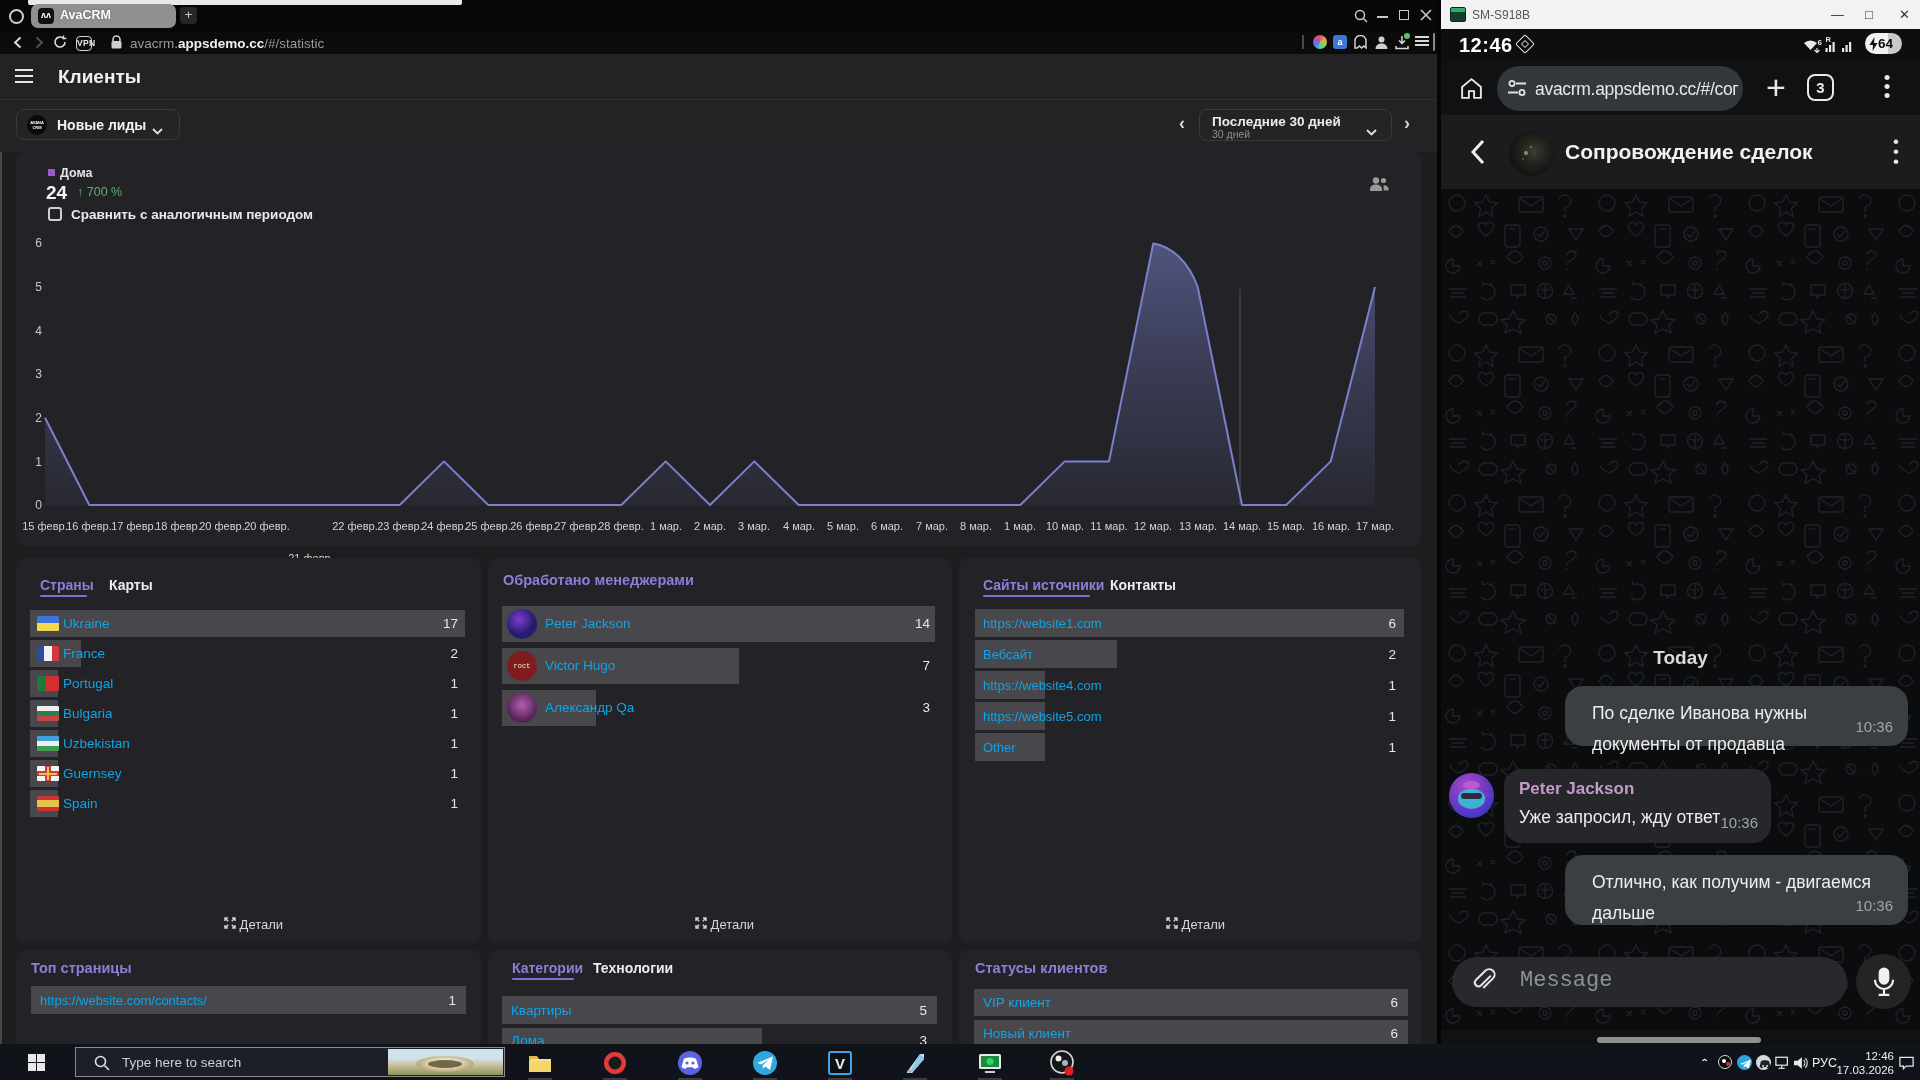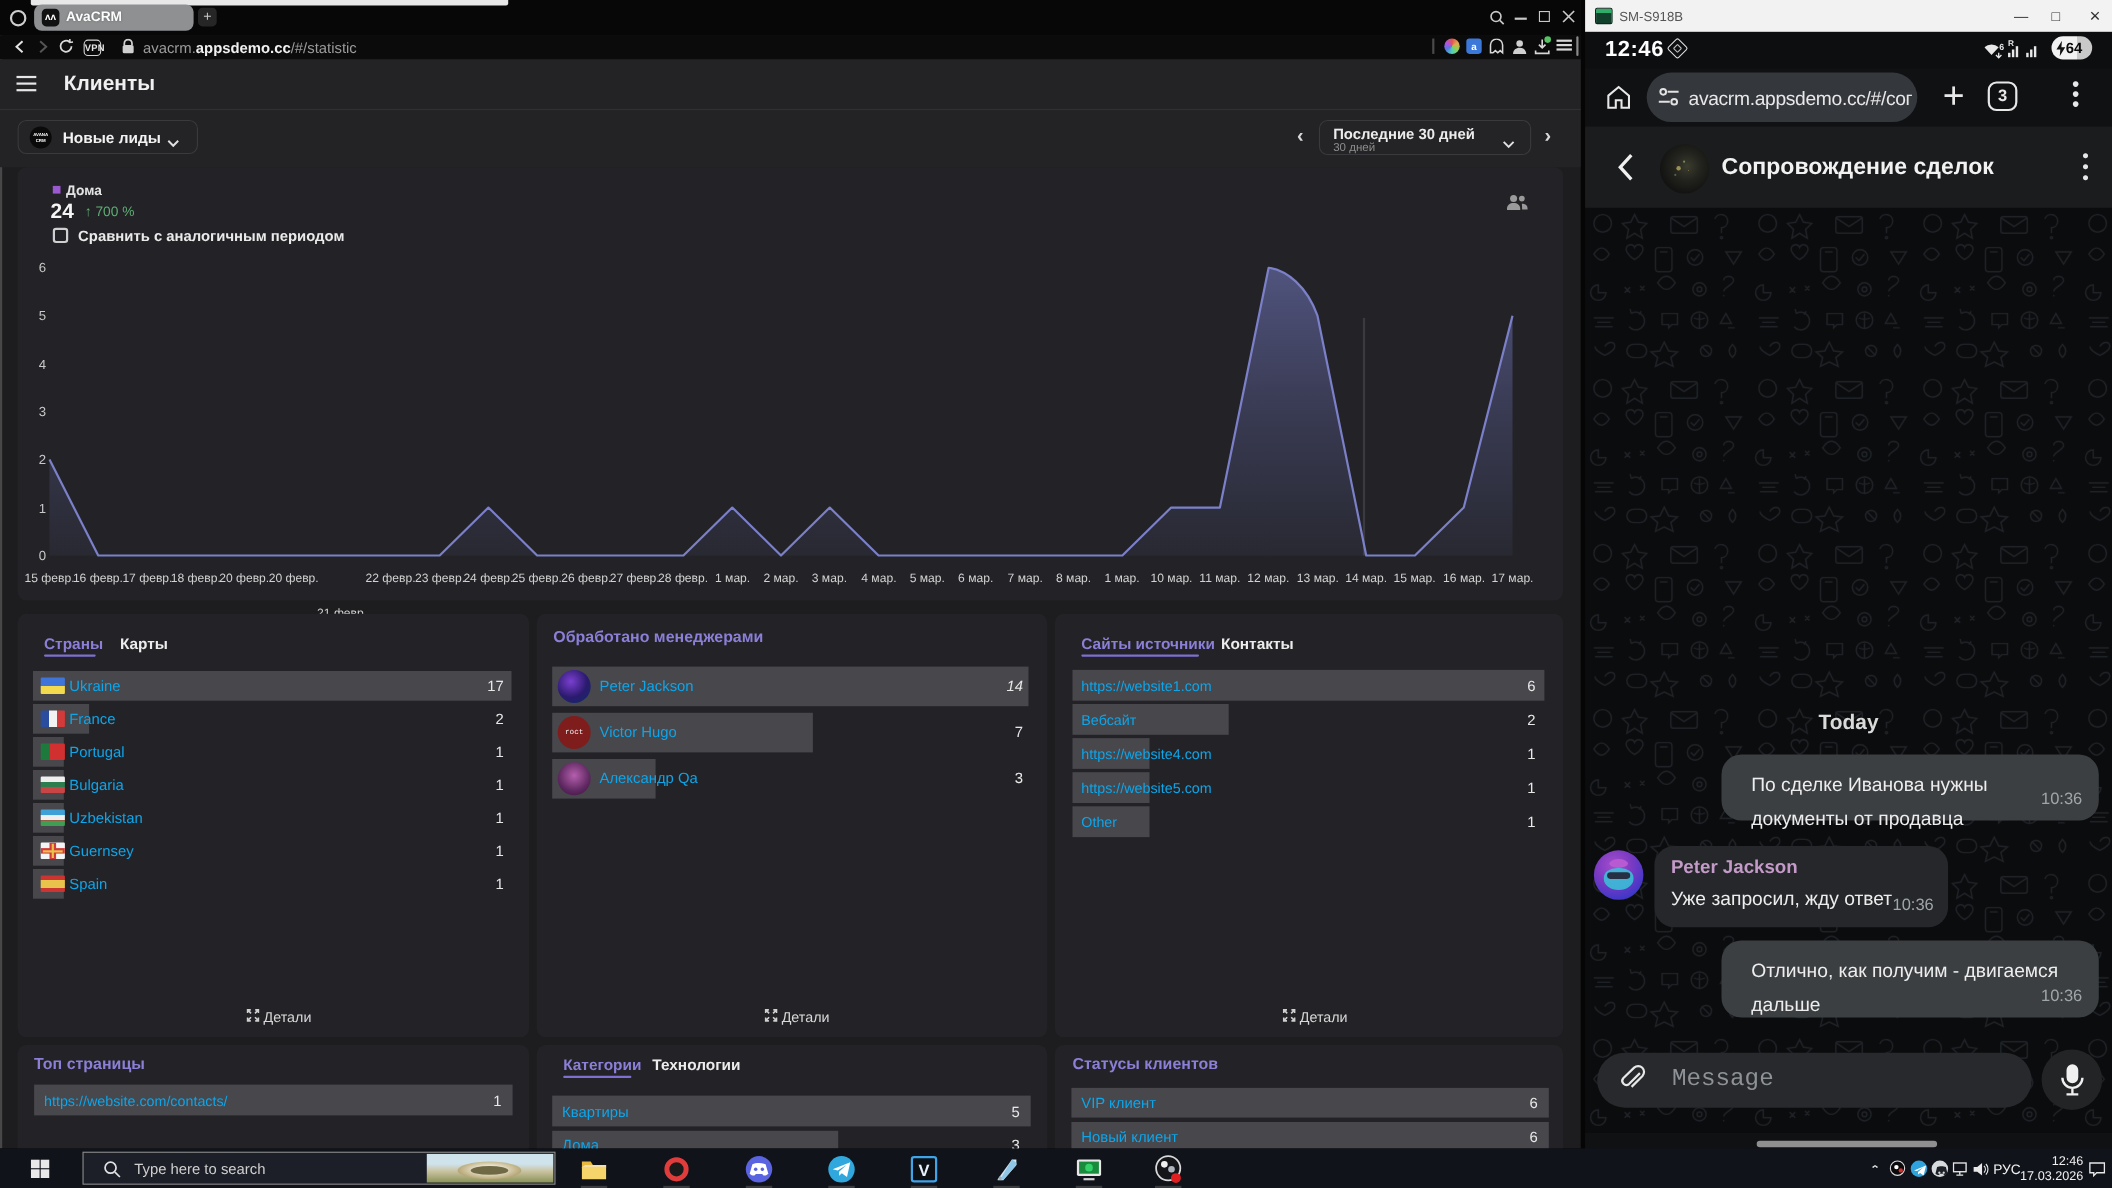--- a/index.html
+++ b/index.html
@@ -267,21 +267,21 @@
   <div class="abs hdr" style="left:503px;top:572px;">Обработано менеджерами</div>
   <div class="abs bar" style="left:502px;top:606px;width:433px;height:36px;"></div>
   <div class="abs bar" style="left:502px;top:648px;width:237px;height:36px;"></div>
   <div class="abs bar" style="left:502px;top:690px;width:94px;height:36px;"></div>
   <div class="mgav" style="left:507px;top:609px;background:radial-gradient(circle at 40% 35%,#7a3fd0,#2b1a6e 55%,#0a2f66);"></div>
   <div class="mgav" style="left:507px;top:651px;background:#7f1d1d;color:#eee;font-size:7px;text-align:center;line-height:30px;font-family:'Liberation Mono',monospace;">roct</div>
   <div class="mgav" style="left:507px;top:693px;background:radial-gradient(circle at 50% 40%,#b55fae,#5e2860 60%,#38123c);"></div>
   <div class="abs rowtxt" style="left:545px;top:616px;">Peter Jackson</div>
   <div class="abs rowtxt" style="left:545px;top:658px;">Victor Hugo</div>
   <div class="abs rowtxt" style="left:545px;top:700px;">Александр Qa</div>
-  <div class="abs rowcnt" style="left:900px;top:616px;font-style:italic;">14</div>
+  <div class="abs rowcnt" style="left:900px;top:616px;">14</div>
   <div class="abs rowcnt" style="left:900px;top:658px;">7</div>
   <div class="abs rowcnt" style="left:900px;top:700px;">3</div>
   <div class="abs detali" style="left:695px;top:917px;"><svg width="12" height="12" viewBox="0 0 12 12" fill="none" stroke="#cfcfcf" stroke-width="1.5">
         <path d="M1 4 V1 H4 M8 1 H11 V4 M11 8 V11 H8 M4 11 H1 V8 M4.2 4.2 L1.8 1.8 M7.8 4.2 L10.2 1.8 M7.8 7.8 L10.2 10.2 M4.2 7.8 L1.8 10.2"></path>
       </svg> Детали</div>
 
   <div class="abs ptab" style="left:983px;top:577px;">Сайты источники</div>
   <div class="abs under" style="left:983px;top:595px;width:107px;"></div>
   <div class="abs wtab" style="left:1110px;top:577px;">Контакты</div>
   <div class="abs bar" style="left:975px;top:609px;width:429px;height:28px;"></div>

